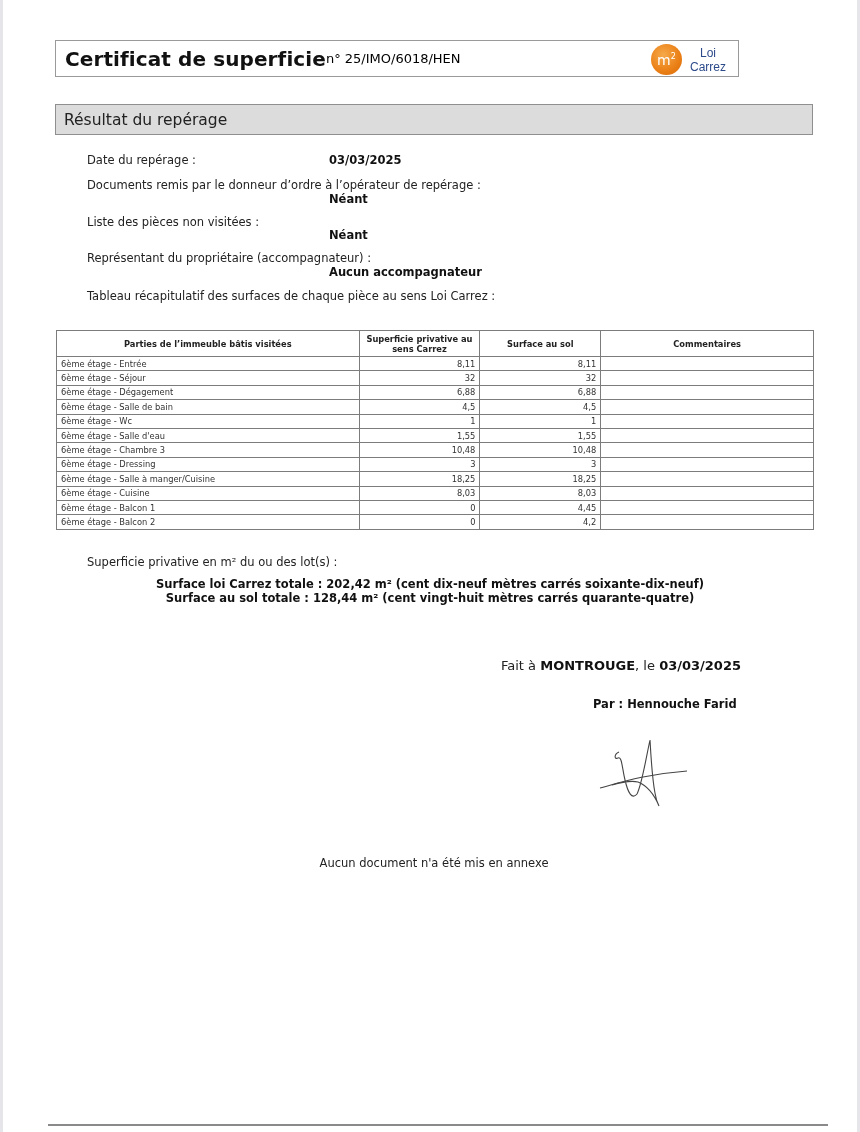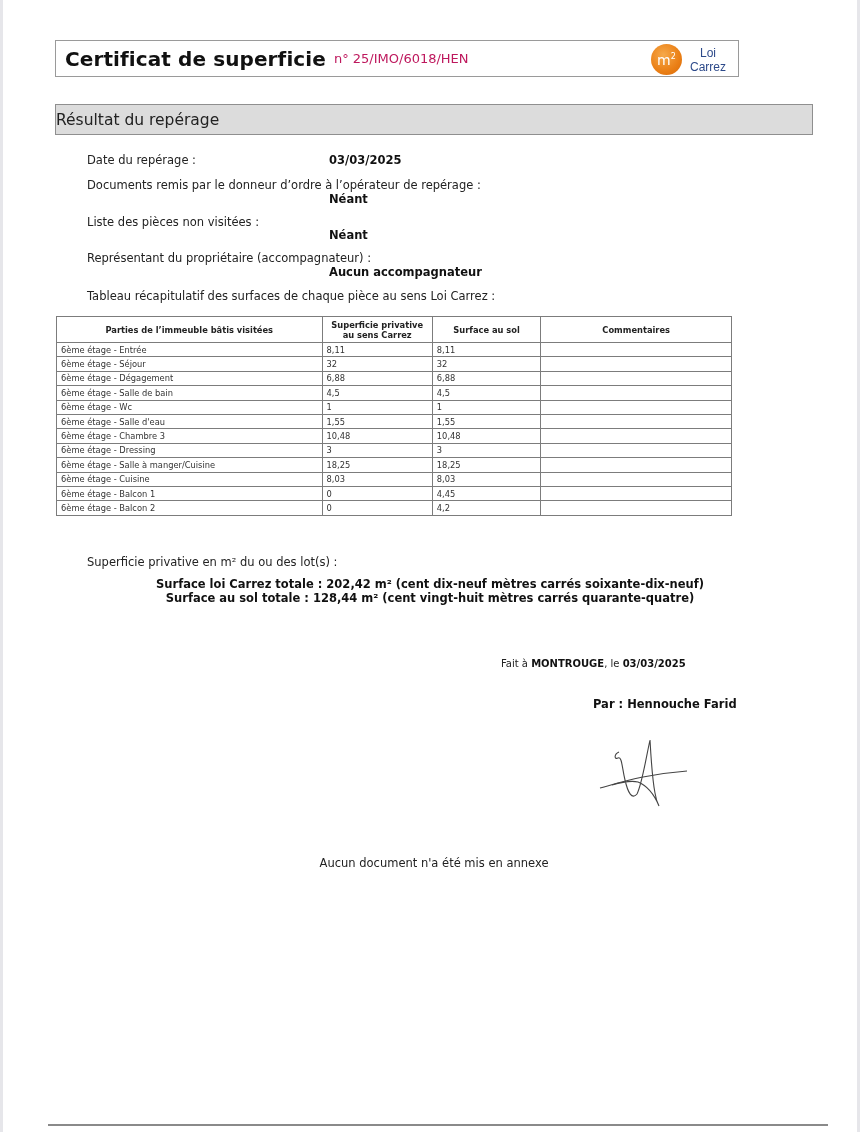--- a/index.html
+++ b/index.html
@@ -15,67 +15,67 @@
     .title-box {
       position: absolute; left: 55px; top: 40px; width: 684px; height: 37px;
       border: 1px solid #9a9a9a; background: #fff;
       display: flex; align-items: center; padding-left: 9px;
     }
     .title-main {
       font-family: "DejaVu Sans", sans-serif; font-weight: bold; font-size: 20px; color: #111;
       letter-spacing: 0.1px;
     }
     .title-num {
-      font-family: "DejaVu Sans", sans-serif; font-size: 13px; color: #be185d; margin-left: 8px;
+      font-family: "DejaVu Sans", sans-serif; font-size: 13px; color: #000000; margin-left: 0;
     }
     .badge {
       position: absolute; right: 12px; top: 3px; display: flex; align-items: center;
     }
     .badge-circle {
       width: 31px; height: 31px; border-radius: 50%;
       background: radial-gradient(circle at 40% 35%, #f6a94a 0%, #ea7f15 60%, #d8690a 100%);
       color: #fff; font-size: 14px; display: flex; align-items: center; justify-content: center;
       font-family: "DejaVu Sans", sans-serif;
     }
     .badge-circle sup { font-size: 8px; margin-top: -6px; }
     .badge-text {
       margin-left: 8px; font-family: "Liberation Sans", sans-serif; font-weight: normal; font-size: 12px;
       color: #2d4a8a; line-height: 14px; text-align: center;
     }
 
     .section-header {
       position: absolute; left: 55px; top: 104px; width: 758px; height: 31px;
       border: 1px solid #8f8f8f; background: #dcdcdc;
-      display: flex; align-items: center; 
+      display: flex; align-items: center; padding-left: 8px;
       font-size: 15.5px; color: #222;
     }
 
     .info { position: absolute; left: 87px; font-size: 11.5px; color: #222; }
     .info-val { position: absolute; left: 329px; font-size: 11.5px; font-weight: bold; color: #111; }
 
     table.surfaces {
-      position: absolute; left: 56px; top: 316px; width: 676px;
+      position: absolute; left: 56px; top: 330px; width: 758px;
       border-collapse: collapse; font-size: 8.3px; color: #333;
     }
     table.surfaces th, table.surfaces td {
       border: 1.5px solid #7c7c7c; height: 14.4px; padding: 0 4px;
     }
     table.surfaces th {
       font-weight: bold; text-align: center; height: 26px; line-height: 10px; color: #222;
     }
-    table.surfaces td.num { text-align: left; }
+    table.surfaces td.num { text-align: right; }
     col.c1 { width: 303px; }
     col.c2 { width: 121px; }
     col.c3 { width: 121px; }
     col.c4 { width: 213px; }
 
     .sum-label { position: absolute; left: 87px; top: 555px; font-size: 11.5px; color: #222; }
     .total { position: absolute; left: 0; width: 860px; text-align: center; font-size: 11.5px; font-weight: bold; color: #111; }
 
-    .place { position: absolute; left: 501px; top: 658px; font-size: 10px; color: #222; }
+    .place { position: absolute; left: 501px; top: 658px; font-size: 13px; color: #222; }
     .place b { color: #111; }
     .by { position: absolute; left: 593px; top: 697px; font-size: 11.5px; font-weight: bold; color: #111; }
 
     .signature { position: absolute; left: 592px; top: 738px; width: 105px; height: 75px; }
 
     .annex { position: absolute; left: 0; width: 868px; top: 856px; text-align: center; font-size: 11.5px; color: #222; }
 
     .footer-line {
       position: absolute; left: 48px; top: 1124px; width: 780px; height: 2px; background: #8a8a8a;
     }

